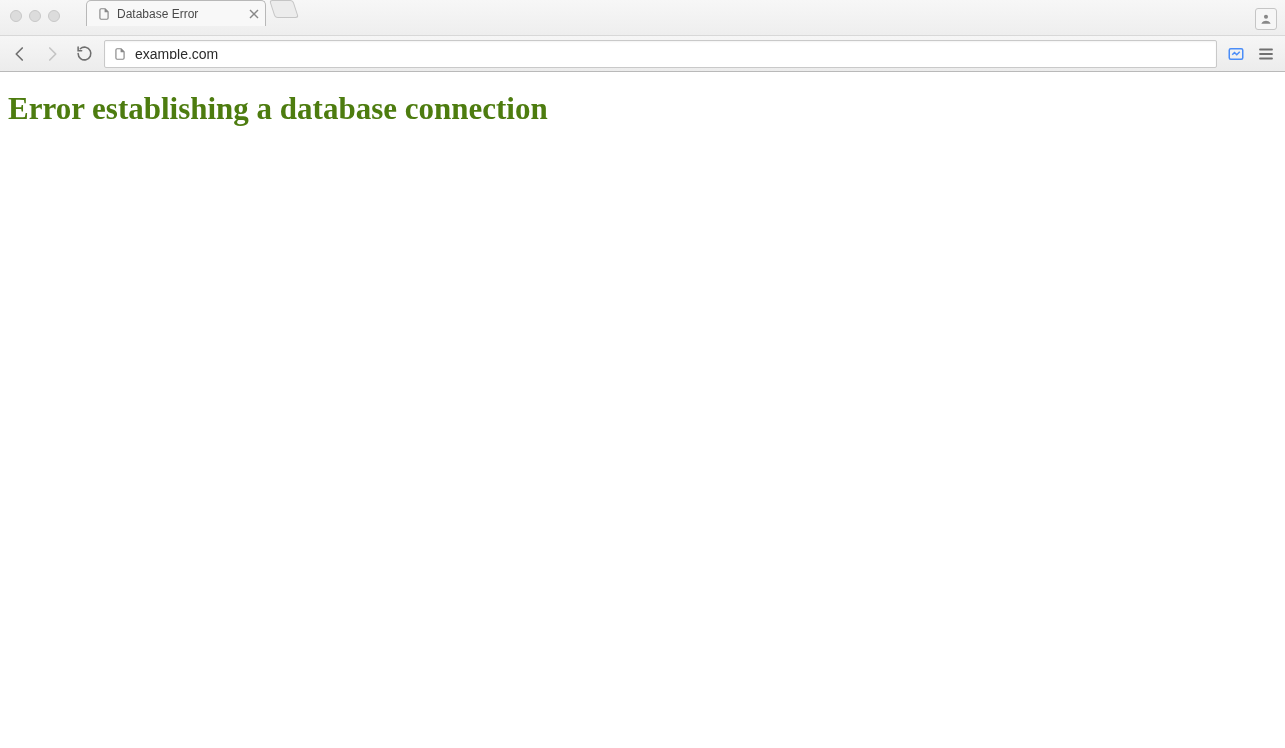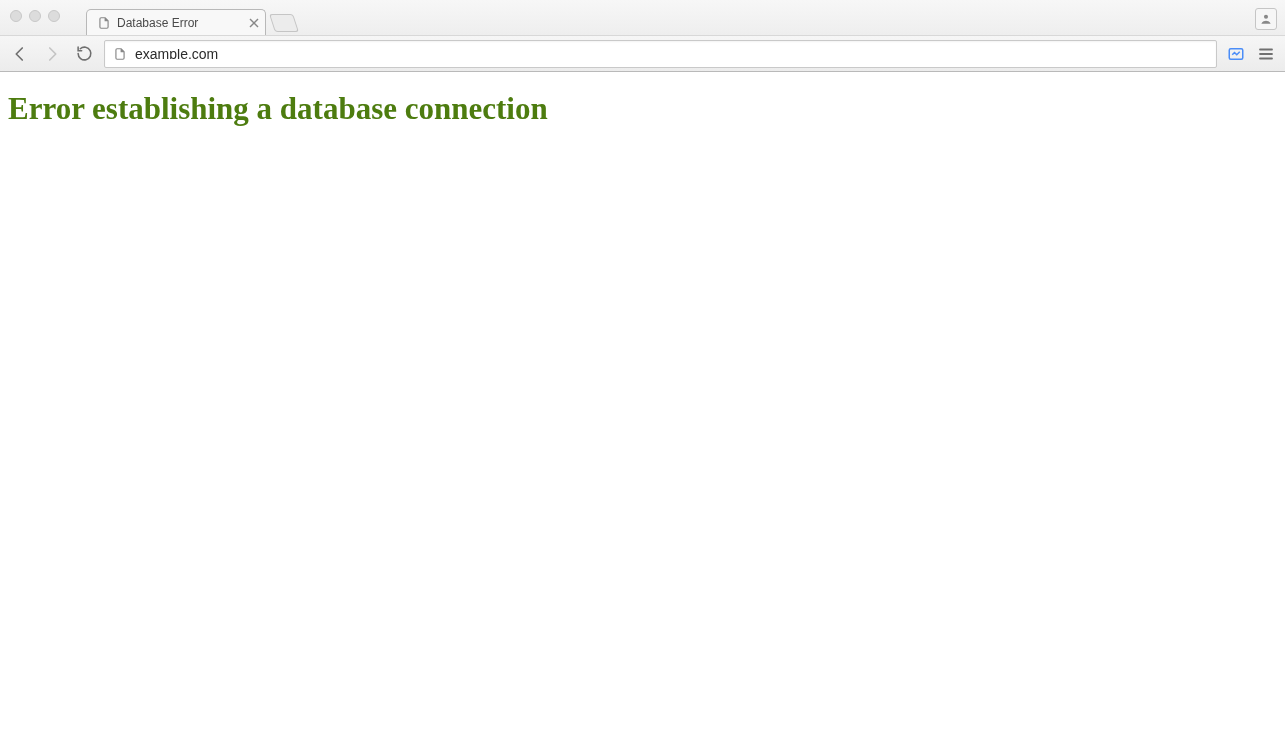--- a/index.html
+++ b/index.html
@@ -28,21 +28,20 @@
       display: flex; gap: 7px;
     }
     .traffic-lights span {
       width: 12px; height: 12px;
       border-radius: 50%;
       background: #dcdcdc;
       border: 1px solid #c8c8c8;
     }
     .tabs {
       display: flex;
-      align-items: flex-end;
       margin-left: 86px;
       height: 100%;
     }
     .tab {
       display: flex;
       align-items: center;
       height: 26px;
       padding: 0 6px 0 10px;
       background: #f8f8f8;
       border: 1px solid #b8b8b8;

